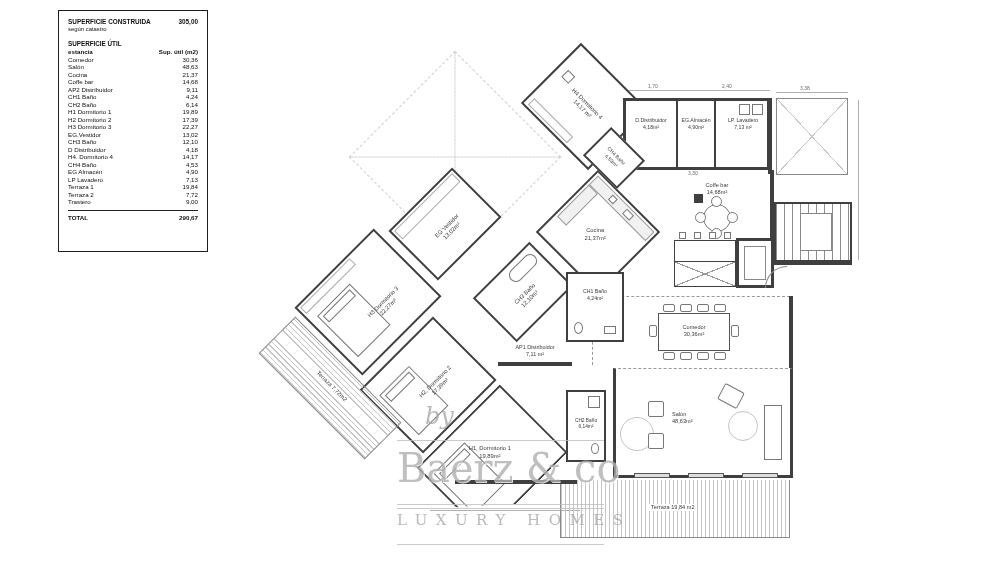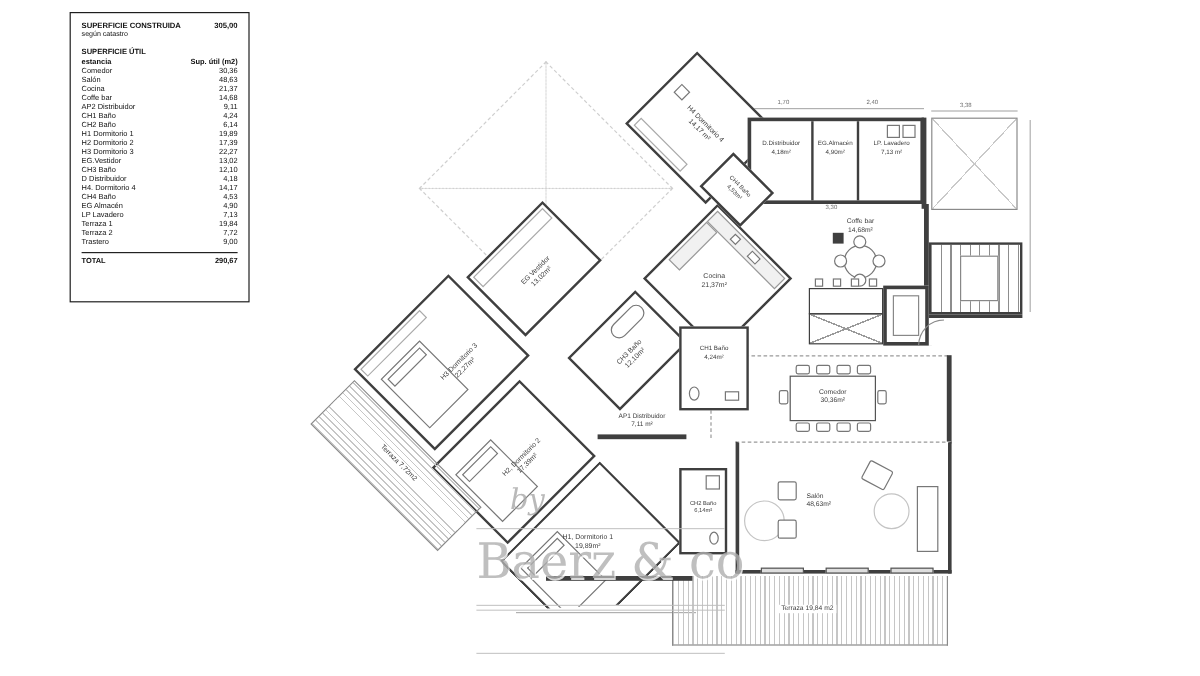--- a/index.html
+++ b/index.html
@@ -377,16 +377,17 @@
     <div class="dimlbl" style="left:800px;top:85px;">3,38</div>
     <div class="dimlbl" style="left:688px;top:170px;">3,30</div>
   </div>
 
   <div class="wm">
     <div class="wm-by">by</div>
     <div class="wm-line l1"></div>
     <div class="wm-brand">Baerz &amp; co</div>
     <div class="wm-line l2"></div>
     <div class="wm-line l3"></div>
+    <div class="wm-tag">LUXURY HOMES</div>
     <div class="wm-line l4"></div>
   </div>
 
 </div>
 
 </body></html>

